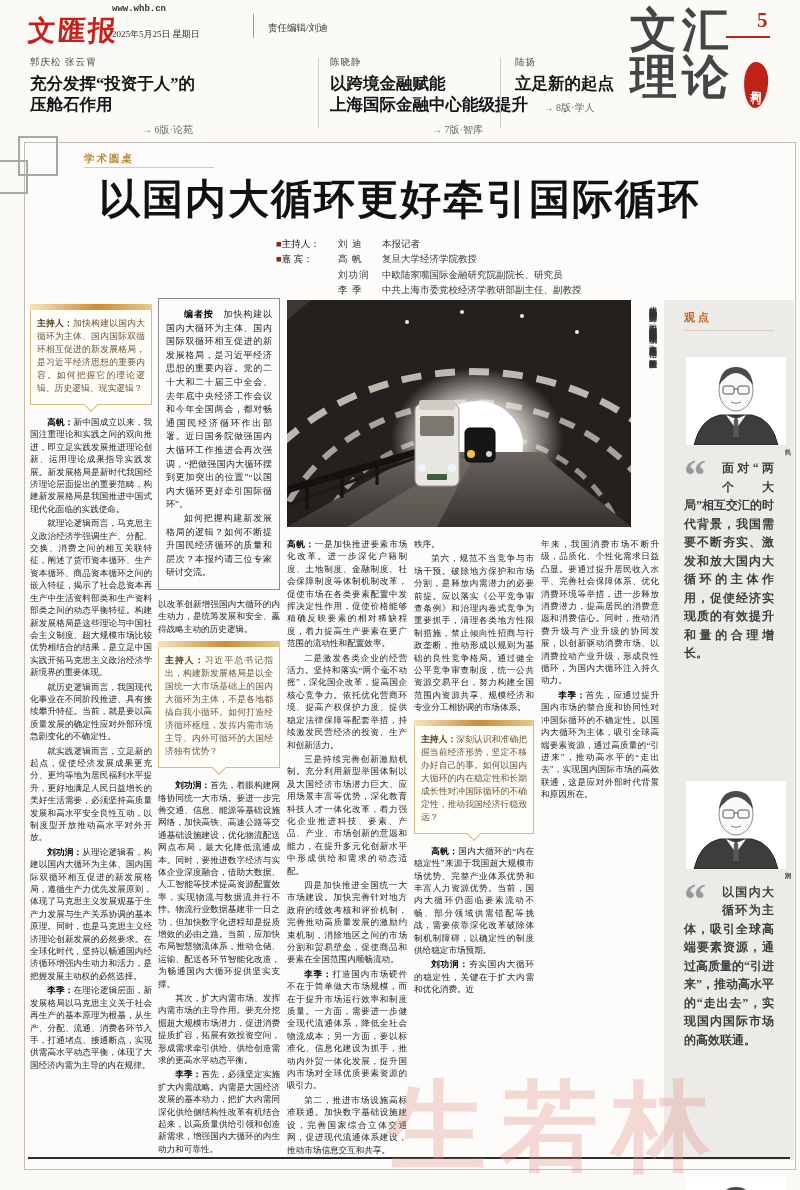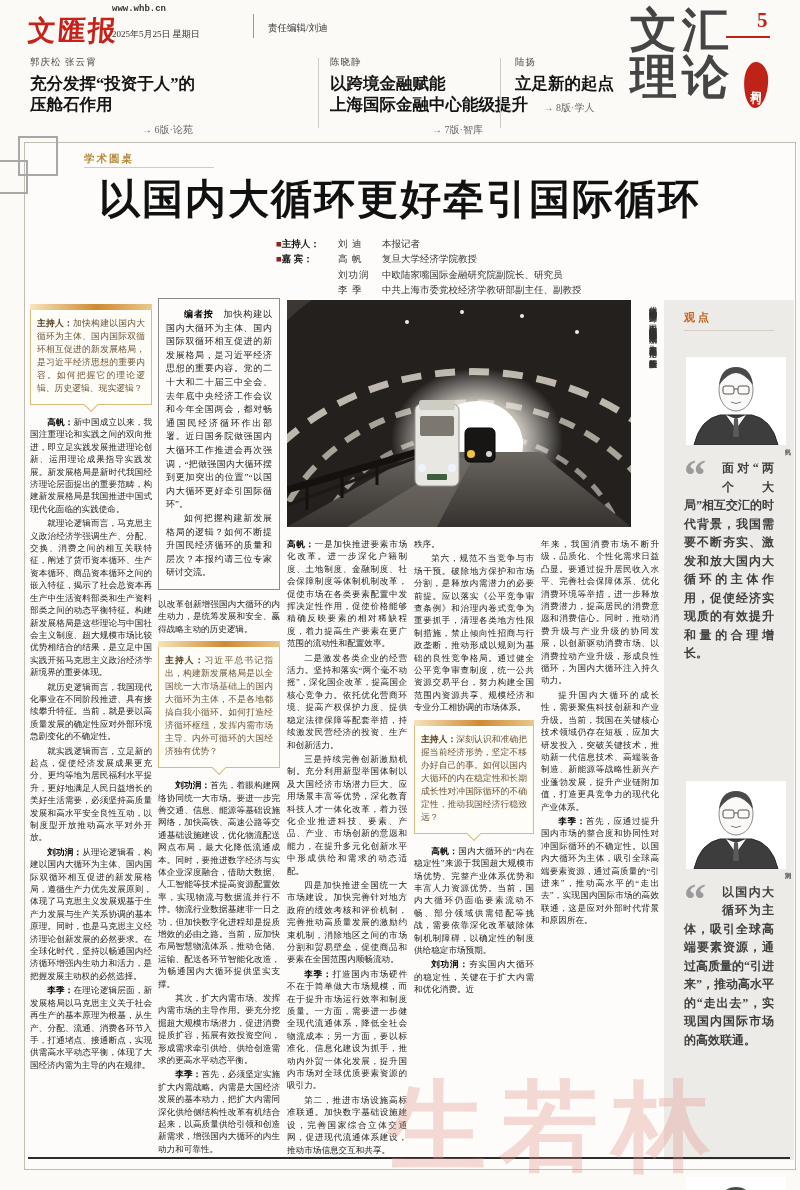--- a/index.html
+++ b/index.html
@@ -34,21 +34,21 @@
   .orn{border:2px solid #a8a8a8;background:transparent;}
   #orn1{left:18px;top:136px;width:36px;height:36px;}
   #orn2{left:0px;top:160px;width:26px;height:30px;border-left:none;}
   #seclabel{left:84px;top:152px;font-size:10.5px;font-weight:bold;color:#b98a3c;letter-spacing:2px;}
   #seclabel-rule{left:84px;top:167px;width:130px;height:1px;background:#dccd9f;}
   #headline{left:30px;top:172px;width:740px;text-align:center;font-size:41px;font-weight:900;
             color:#111;font-family:Liberation Sans, sans-serif;letter-spacing:2px;}
   
   #roster{left:276px;top:238px;width:460px;font-size:9.5px;color:#333;}
   #roster .row{display:flex;margin-bottom:2.5px;line-height:1.35;}
-  #roster .lb{width:62px;font-weight:bold;color:#111;flex:none;}
+  #roster .lb{width:62px;font-weight:normal;color:#111;flex:none;}
   #roster .lb .sq{color:#8d231a;}
   #roster .nm{width:44px;flex:none;letter-spacing:1px;}
   
   #photo{left:287px;top:300px;width:344px;height:227px;background:#1d1b19;}
   #caption{left:635px;top:300px;width:23px;height:227px;writing-mode:vertical-rl;
            font-size:8px;line-height:11px;color:#333;letter-spacing:.5px;}
   #caption b{font-weight:bold;}
   
   .newscol{font-size:8.6px;line-height:12.4px;text-align:justify;color:#242424;overflow:hidden;}
   .newscol p{margin:0 0 2px 0;text-indent:2em;}
@@ -246,21 +246,20 @@
       <p class="ni">秩序。</p>
       <p>第六，规范不当竞争与市场干预。破除地方保护和市场分割，是释放内需潜力的必要前提。应以落实《公平竞争审查条例》和治理内卷式竞争为重要抓手，清理各类地方性限制措施，禁止倾向性招商与行政垄断，推动形成以规则为基础的良性竞争格局。通过健全公平竞争审查制度，统一公共资源交易平台，努力构建全国范围内资源共享、规模经济和专业分工相协调的市场体系。</p>
       <div class="qbar"></div>
       <div class="qbox"><b>主持人：</b>深刻认识和准确把握当前经济形势，坚定不移办好自己的事。如何以国内大循环的内在稳定性和长期成长性对冲国际循环的不确定性，推动我国经济行稳致远？</div>
       <div class="qchev"></div>
       <p><b>高帆：</b>国内大循环的“内在稳定性”来源于我国超大规模市场优势、完整产业体系优势和丰富人力资源优势。当前，国内大循环仍面临要素流动不畅、部分领域供需错配等挑战，需要依靠深化改革破除体制机制障碍，以确定性的制度供给稳定市场预期。</p>
       <p><b>刘功润：</b>夯实国内大循环的稳定性，关键在于扩大内需和优化消费。近</p>
     </div>
   <div class="abs newscol" style="left:541px;top:538px;width:118px;height:618px;">
       <p class="ni">年来，我国消费市场不断升级，品质化、个性化需求日益凸显。要通过提升居民收入水平、完善社会保障体系、优化消费环境等举措，进一步释放消费潜力，提高居民的消费意愿和消费信心。同时，推动消费升级与产业升级的协同发展，以创新驱动消费市场、以消费拉动产业升级，形成良性循环，为国内大循环注入持久动力。</p>
-      <p>提升国内大循环的成长性，需要聚焦科技创新和产业升级。当前，我国在关键核心技术领域仍存在短板，应加大研发投入，突破关键技术，推动新一代信息技术、高端装备制造、新能源等战略性新兴产业蓬勃发展，提升产业链附加值，打造更具竞争力的现代化产业体系。</p>
       <p><b>李季：</b>首先，应通过提升国内市场的整合度和协同性对冲国际循环的不确定性。以国内大循环为主体，吸引全球高端要素资源，通过高质量的“引进来”，推动高水平的“走出去”，实现国内国际市场的高效联通，这是应对外部时代背景和原因所在。</p>
     </div>
 
   <div class="abs" id="sidebar">
     <div id="vlabel">观点</div>
     <div id="vlabel-rule"></div>
     <div id="sb-entries">
         <div class="pwrap"><svg width="100" height="88" viewBox="0 0 100 88">
             <rect width="100" height="88" fill="#ffffff"></rect>
             <path d="M8,88 Q14,62 34,58 L66,58 Q86,62 92,88 Z" fill="#3d3d3d" stroke="#2a2a2a"></path>

